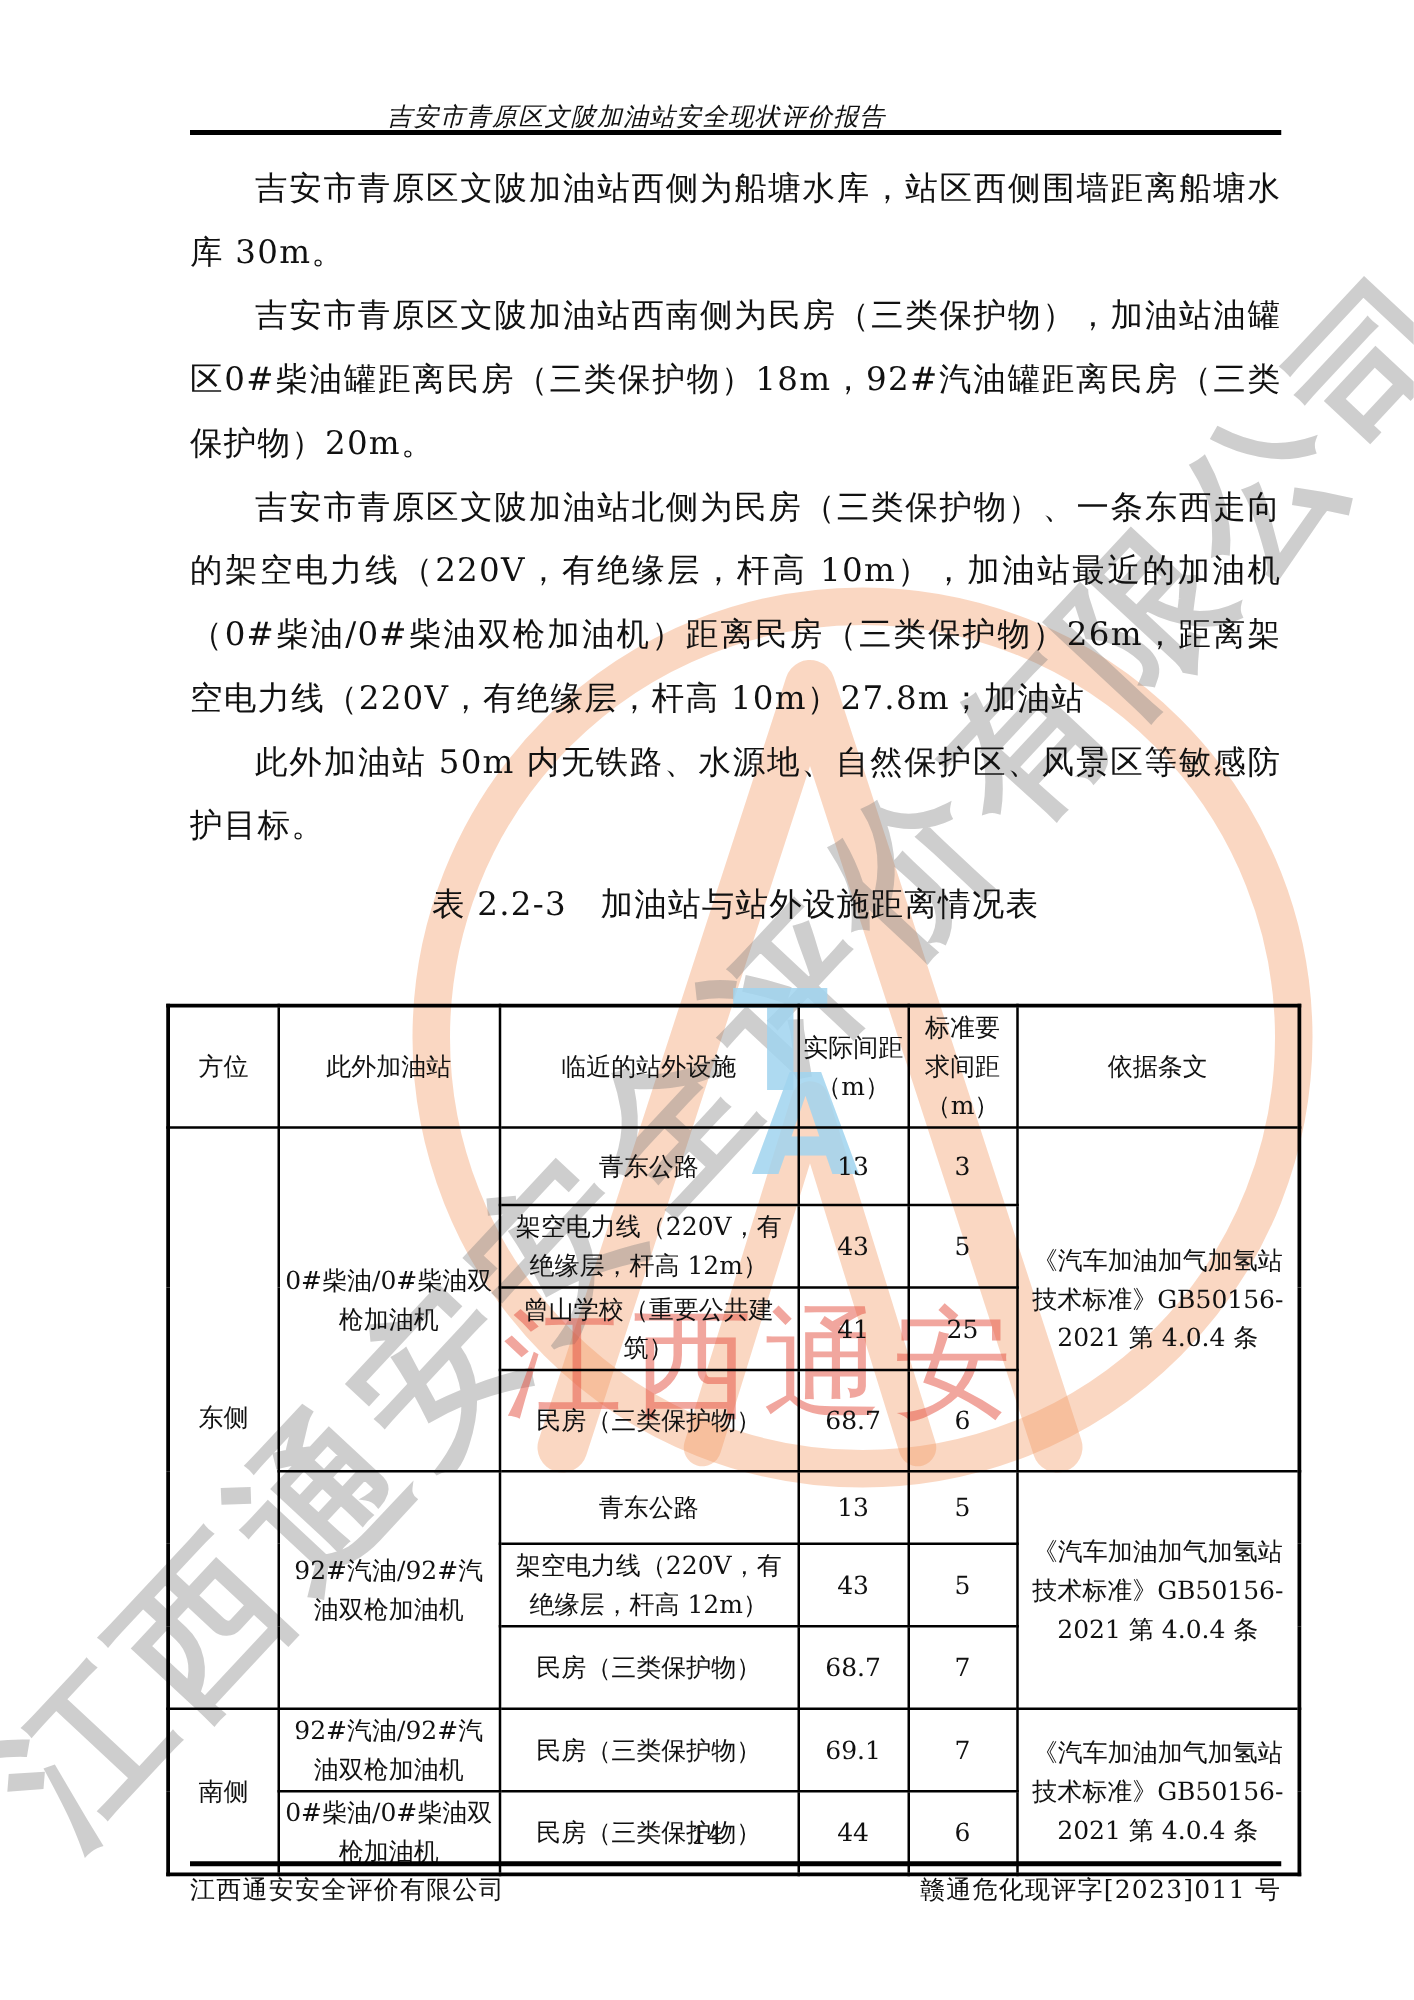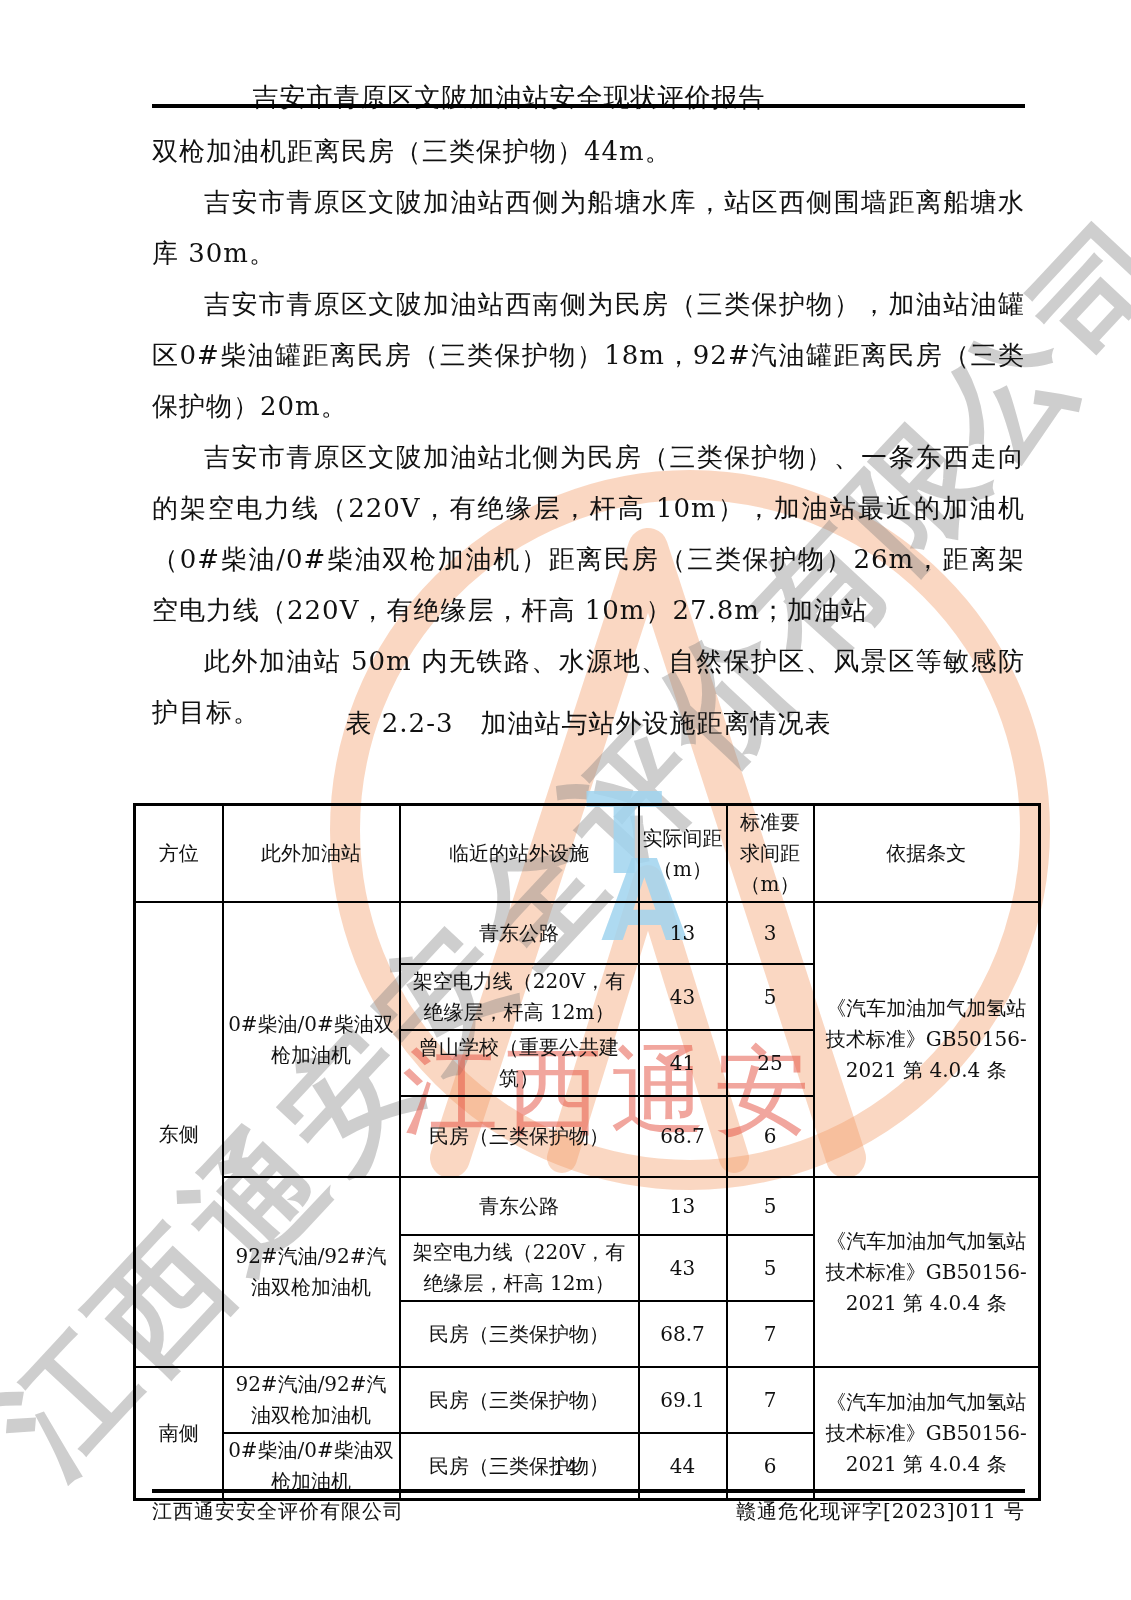--- a/index.html
+++ b/index.html
@@ -24,21 +24,21 @@
   }
   .wm-blue-t,.wm-blue-a{
     position:absolute;font-weight:700;color:rgba(160,212,238,0.85);
     font-family:"DejaVu Sans","Liberation Sans",sans-serif;line-height:1;
   }
   .wm-blue-t{left:586px;top:778px;font-size:112px;}
   .wm-blue-a{left:601px;top:845px;font-size:112px;}
   
   #content{position:absolute;inset:0;}
   .header-title{
-    left:0;top:80px;width:1018px;text-align:center;font-size:26px;letter-spacing:1px;
+    left:0;top:80px;width:1018px;text-align:center;font-size:20px;letter-spacing:1px;font-style:italic;
   }
   .rule{left:152px;width:873px;height:4px;background:#000;}
   .rule-top{top:104px;}
   .rule-bottom{top:1489px;}
   .body-text{
     left:152px;top:126px;width:873px;font-size:26px;line-height:51px;
     text-align:justify;letter-spacing:1px;
   }
   .body-text p{margin:0;}
   .body-text p.indent{text-indent:2em;}
@@ -77,21 +77,20 @@
   <span class="wm-blue-t">T</span>
   <span class="wm-blue-a">A</span>
 </div>
 
 <div id="content">
 
   <div class="abs header-title">吉安市青原区文陂加油站安全现状评价报告</div>
   <div class="abs rule rule-top"></div>
 
   <div class="abs body-text">
-    <p>双枪加油机距离民房（三类保护物）44m。</p>
     <p class="indent">吉安市青原区文陂加油站西侧为船塘水库，站区西侧围墙距离船塘水库 30m。</p>
     <p class="indent">吉安市青原区文陂加油站西南侧为民房（三类保护物），加油站油罐区0#柴油罐距离民房（三类保护物）18m，92#汽油罐距离民房（三类保护物）20m。</p>
     <p class="indent">吉安市青原区文陂加油站北侧为民房（三类保护物）、一条东西走向的架空电力线（220V，有绝缘层，杆高 10m），加油站最近的加油机（0#柴油/0#柴油双枪加油机）距离民房（三类保护物）26m，距离架空电力线（220V，有绝缘层，杆高 10m）27.8m；加油站</p>
     <p class="indent">此外加油站 50m 内无铁路、水源地、自然保护区、风景区等敏感防护目标。</p>
   </div>
 
   <div class="abs table-caption">表 2.2-3　加油站与站外设施距离情况表</div>
 
   <table class="dist">
     <colgroup>

